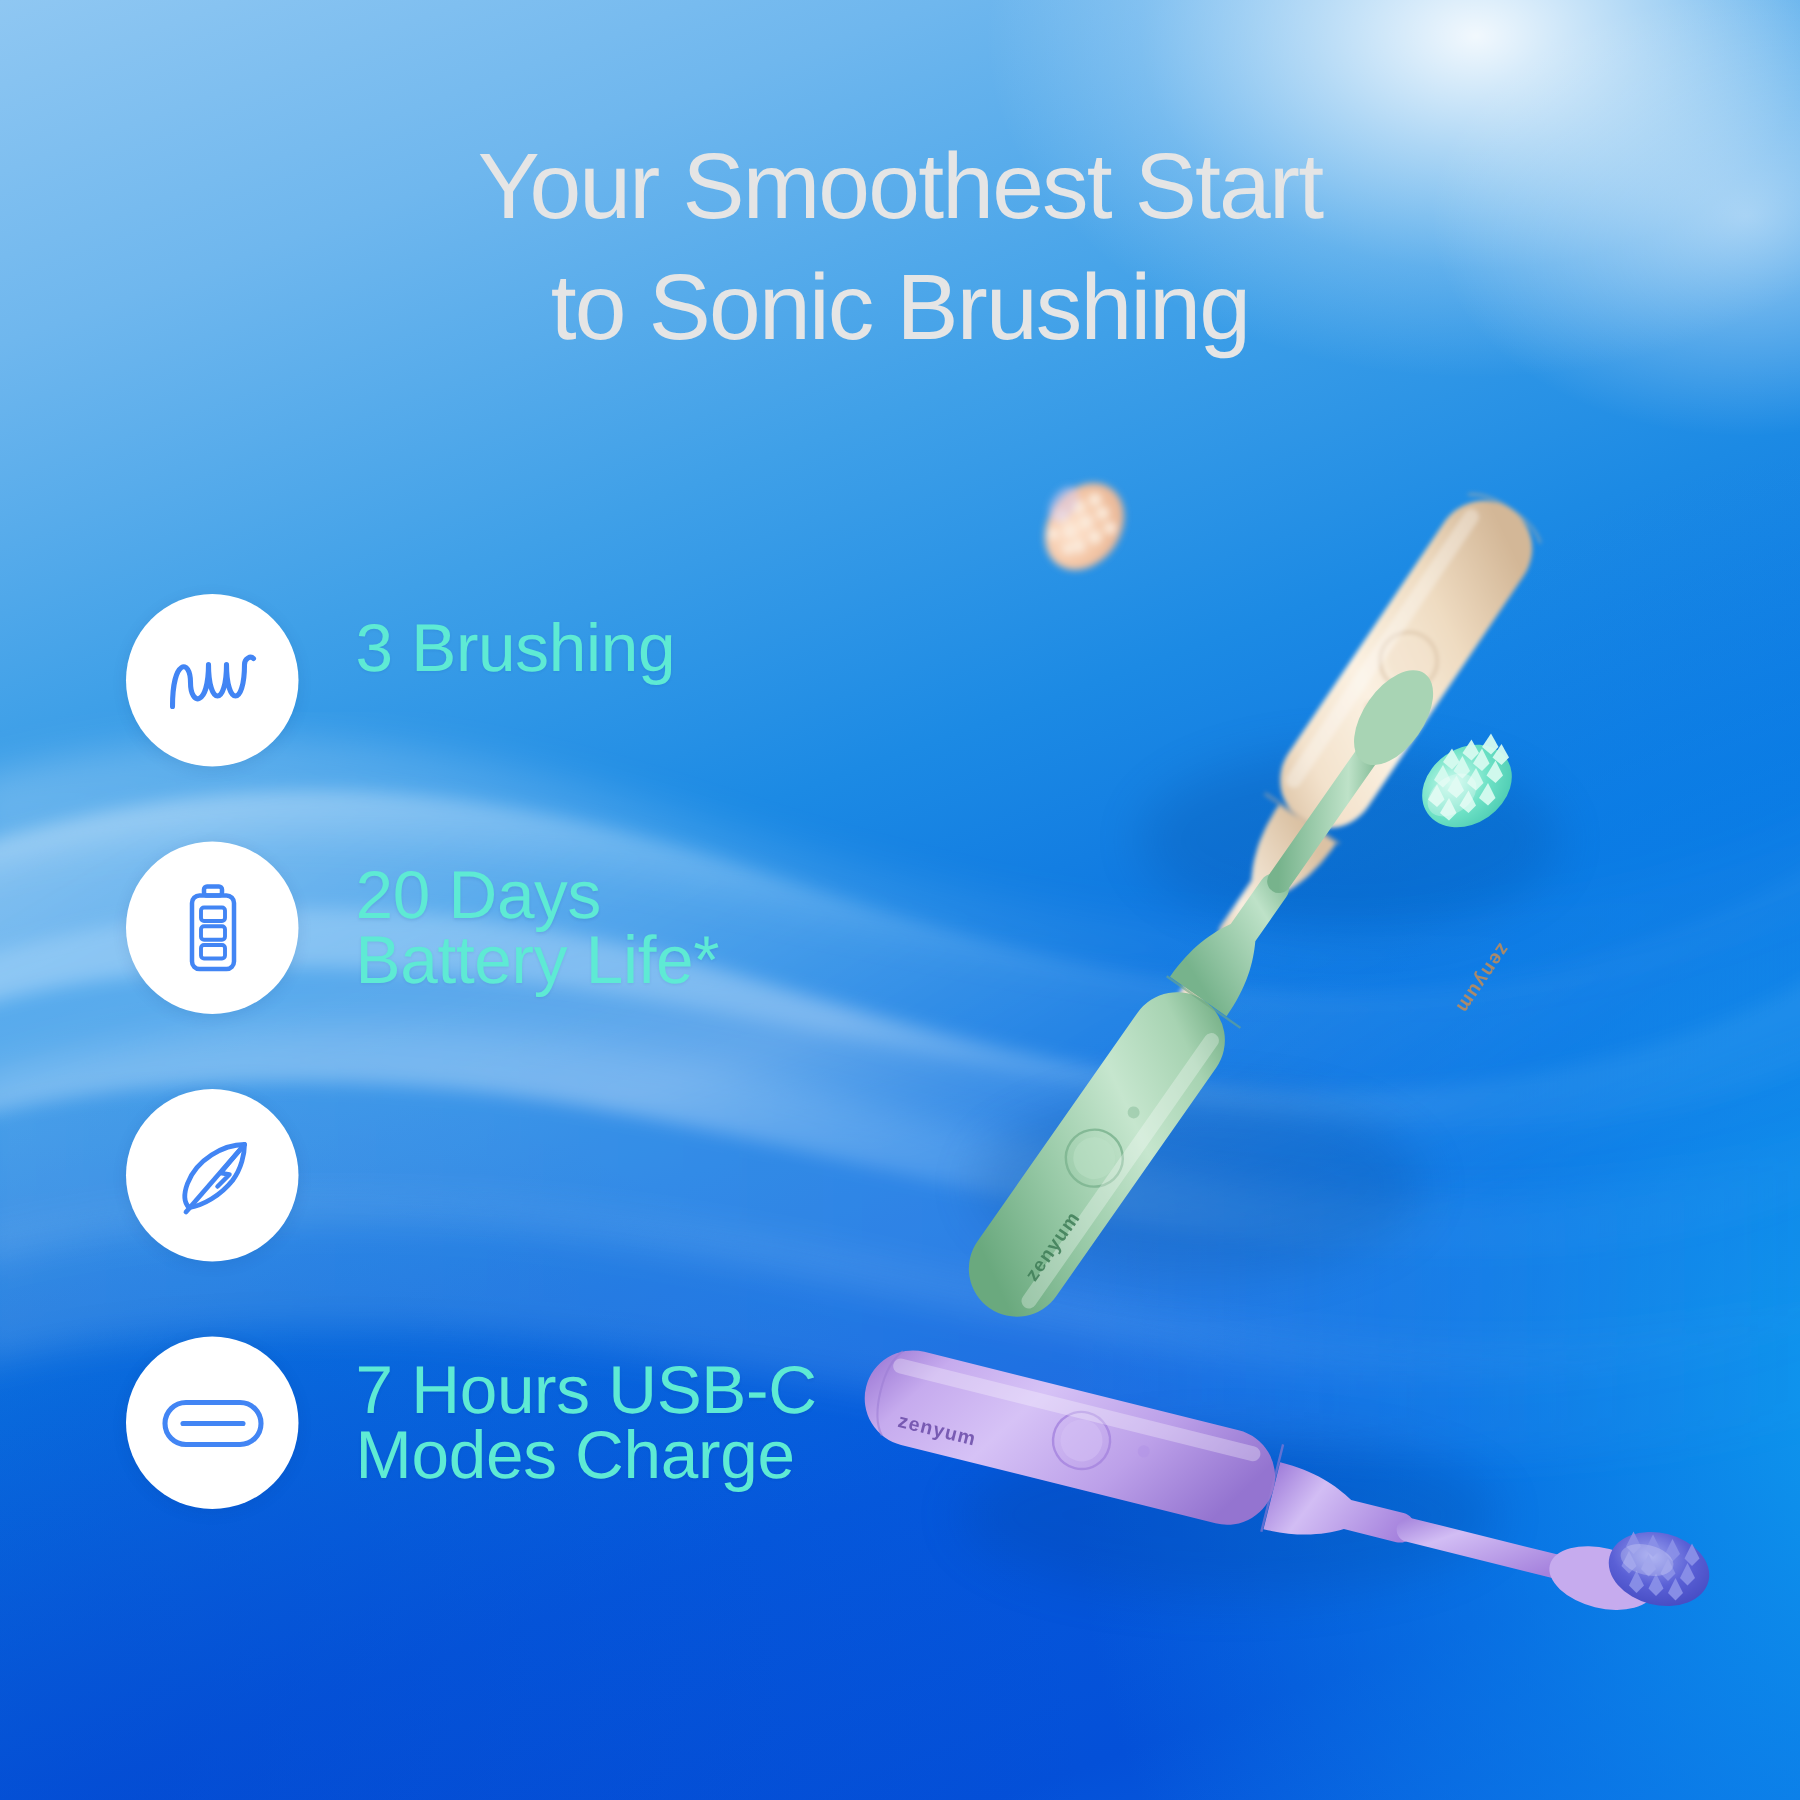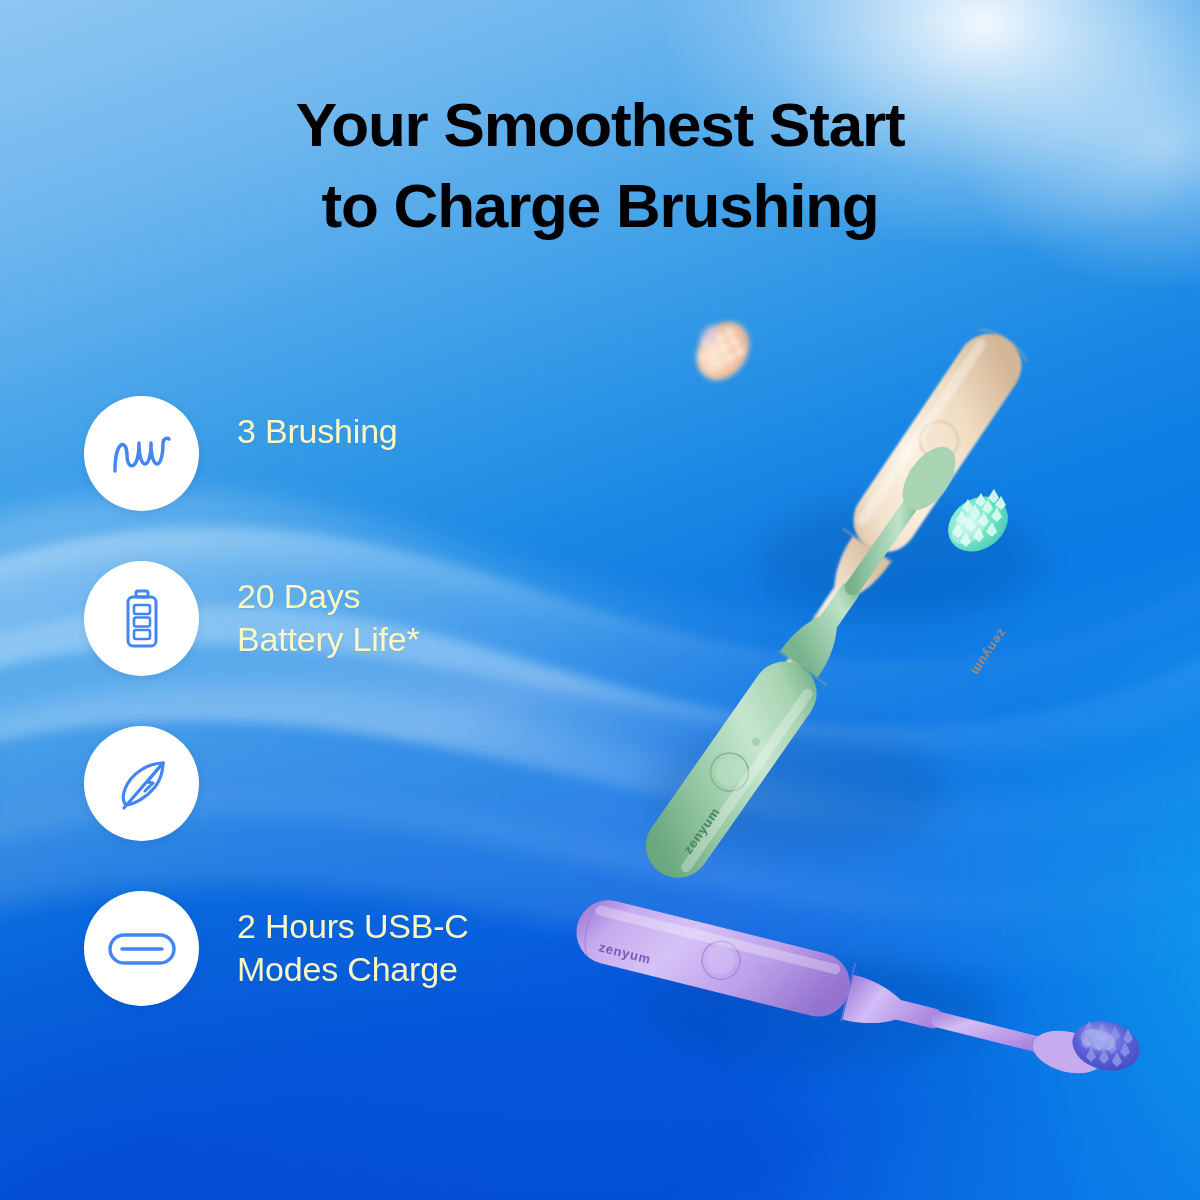--- a/index.html
+++ b/index.html
@@ -43,38 +43,38 @@
   .bg-vign{
     background:radial-gradient(ellipse 900px 700px at 8% 100%,
       rgba(3,60,200,.40) 0%, rgba(3,60,200,0) 70%);
   }
 
   svg.waves{position:absolute;inset:0;width:1200px;height:1200px;}
 
   
   .headline{
     position:absolute;left:0;top:85px;width:1200px;
-    text-align:center;color:#000000;
-    font-size:62px;font-weight:bold;line-height:1.30;
+    text-align:center;color:#e5e5e5;
+    font-size:62px;font-weight:normal;line-height:1.30;
     letter-spacing:-1.2px;
   }
   .headline .l2{display:block;}
 
   
   .features{position:absolute;left:84px;top:396px;width:560px;}
   .feature{position:relative;height:115px;margin-bottom:50px;}
   .fcircle{
     position:absolute;left:0;top:0;width:115px;height:115px;border-radius:50%;
     background:#fff;display:flex;align-items:center;justify-content:center;
     box-shadow:0 2px 10px rgba(0,40,110,.10);
   }
   .fcircle svg{display:block;}
   .flabel{
     position:absolute;left:153px;top:14px;width:400px;
-    color:#fef9c3;font-size:34px;line-height:43px;font-weight:400;
+    color:#5eead4;font-size:45px;line-height:43px;font-weight:400;
     letter-spacing:-.2px;
     text-shadow:0 1px 2px rgba(0,50,140,.10);
   }
   .flabel span{display:block;}
 
   
   .product{position:absolute;left:0;top:0;width:1200px;height:1200px;}
 </style>
 </head>
 <body>
@@ -316,21 +316,21 @@
       </g>
 
       <text x="1000" y="628" transform="rotate(124 1000 628)" font-family="Liberation Sans, sans-serif" font-size="13" font-weight="600" letter-spacing="0.8" fill="#C48C55" opacity=".85">zenyum</text>
       <text x="690" y="855" transform="rotate(-55 690 855)" font-family="Liberation Sans, sans-serif" font-size="13" font-weight="600" letter-spacing="0.8" fill="#3E7D57" opacity=".85">zenyum</text>
       <text x="598" y="951" transform="rotate(14 598 951)" font-family="Liberation Sans, sans-serif" font-size="13" font-weight="600" letter-spacing="0.8" fill="#6A4BA8" opacity=".85">zenyum</text>
     </svg>
   </div>
 
   <div class="headline">
     <span>Your Smoothest Start</span>
-    <span class="l2">to Charge Brushing</span>
+    <span class="l2">to Sonic Brushing</span>
   </div>
 
   <div class="features">
 
     <div class="feature">
       <div class="fcircle">
         <span>
           <svg width="62" height="46" viewBox="0 0 62 46" fill="none">
             <path d="M4 40 C4 8, 16 8, 16 24 C16 40, 28 40, 28 12
                      C28 40, 40 40, 40 12 C40 40, 52 40, 52 12
@@ -379,19 +379,19 @@
     <div class="feature">
       <div class="fcircle">
         <span>
           <svg width="70" height="36" viewBox="0 0 70 36" fill="none">
             <rect x="3" y="4" width="64" height="28" rx="14" stroke="#4285F4" stroke-width="3.4"></rect>
             <line x1="15" y1="18" x2="55" y2="18" stroke="#4285F4" stroke-width="3.4" stroke-linecap="round"></line>
           </svg>
         </span>
       </div>
       <div class="flabel">
-        <span>2 Hours USB-C</span>
+        <span>7 Hours USB-C</span>
         <span>Modes Charge</span>
       </div>
     </div>
 
   </div>
 </div>
 
 </body></html>

